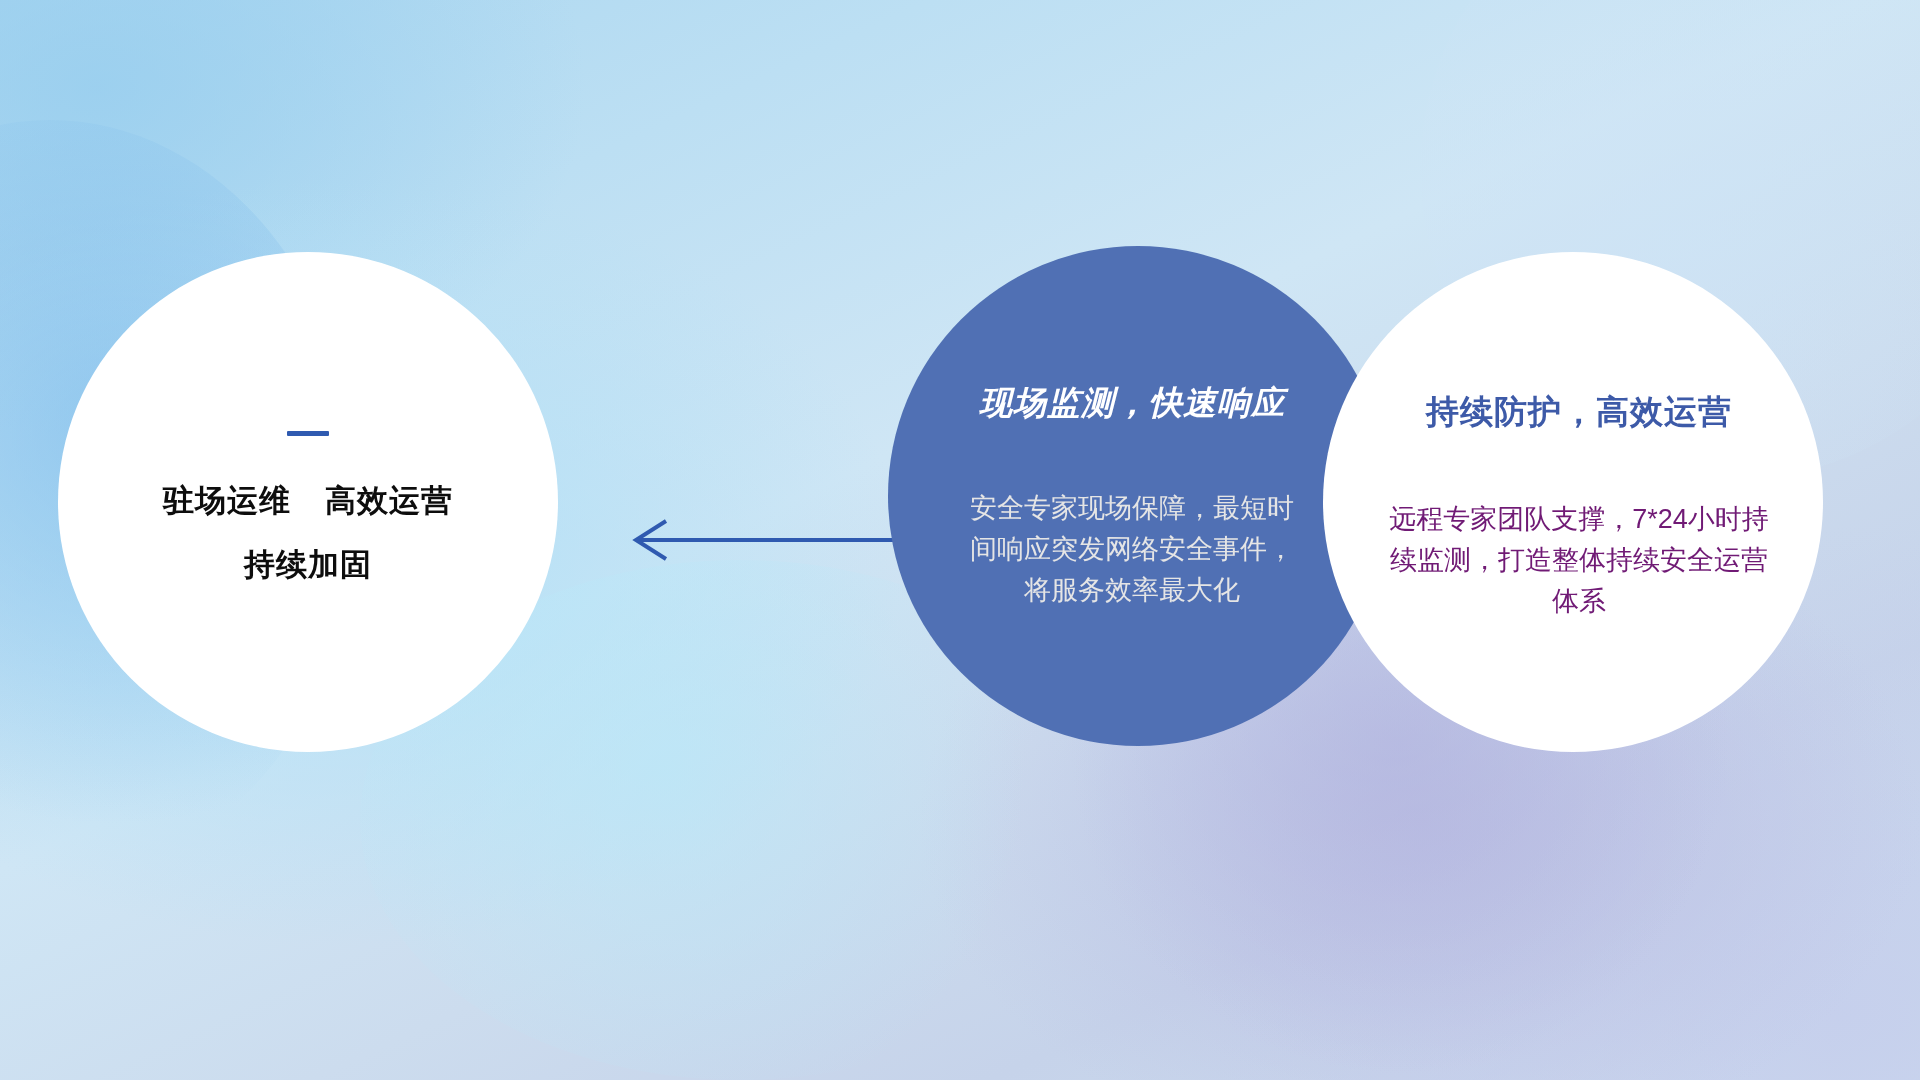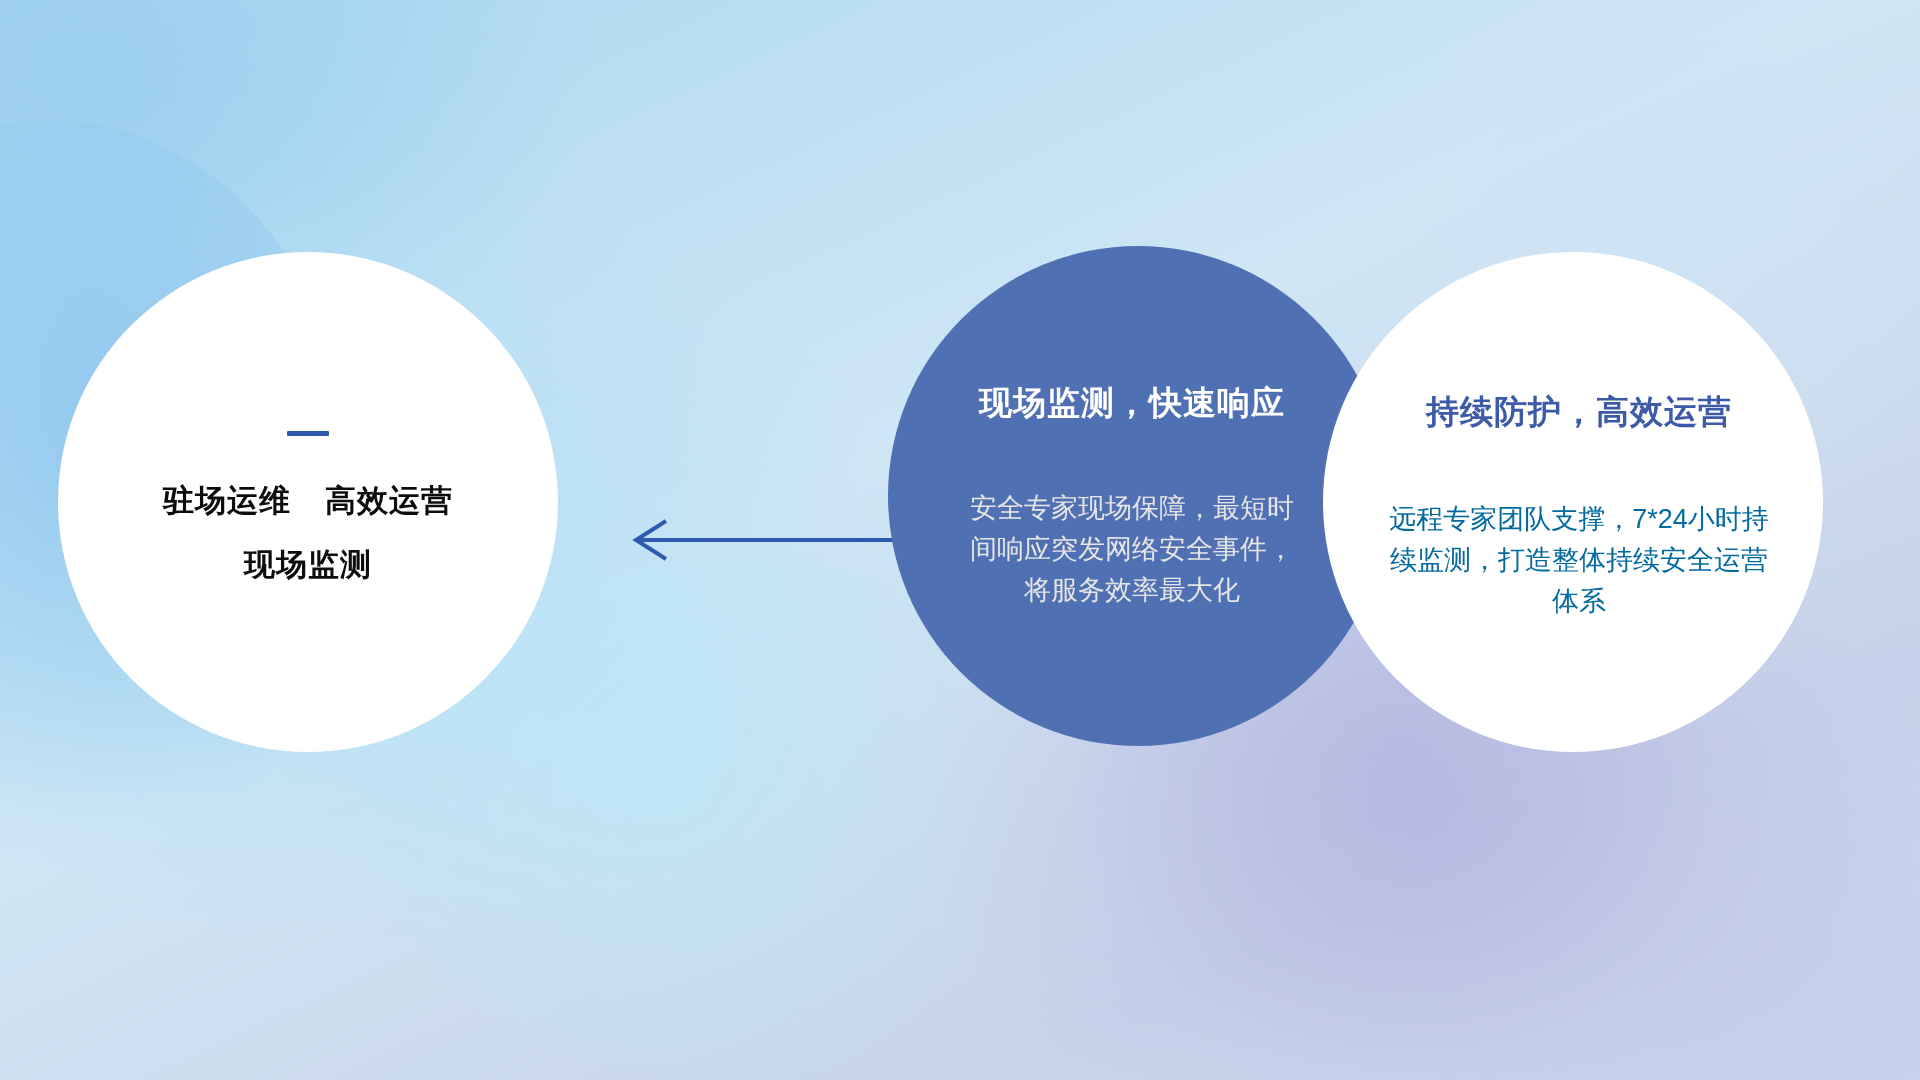--- a/index.html
+++ b/index.html
@@ -131,20 +131,21 @@
     text-align: center;
     transform: translate(-6px, 4px);
   }
   .mid-title {
     font-size: 33px;
     font-weight: 700;
     color: #ffffff;
     letter-spacing: 1px;
     margin-bottom: 62px;
     white-space: nowrap;
+    font-style: italic;
   }
   .mid-body {
     font-size: 27px;
     line-height: 1.52;
     color: #e5e5e5;
     font-weight: 400;
     width: 330px;
     margin: 8px auto;
   }
 
@@ -158,21 +159,21 @@
     font-size: 33px;
     font-weight: 700;
     color: #3d5aa8;
     letter-spacing: 1px;
     margin-bottom: 64px;
     white-space: nowrap;
   }
   .right-body {
     font-size: 27px;
     line-height: 1.52;
-    color: #0369a1;
+    color: #701a75;
     font-weight: 400;
     width: 400px;
     margin: 0 auto;
   }
 
   
   .arrow-wrap {
     position: absolute;
     left: 580px;
     top: 500px;
@@ -201,21 +202,21 @@
   <div class="circle circle-left">
     <div class="left-inner">
       <div class="dash"></div>
 
       <div class="tag-row">
         <span class="tag">驻场运维</span>
         <span class="tag">高效运营</span>
       </div>
 
 
-      <div class="tag-single">现场监测</div>
+      <div class="tag-single">持续加固</div>
     </div>
   </div>
 
   <div class="circle circle-mid">
     <div class="mid-inner">
       <div class="mid-title">现场监测，快速响应</div>
       <div class="mid-body">安全专家现场保障，最短时间响应突发网络安全事件，将服务效率最大化</div>
     </div>
   </div>
 

